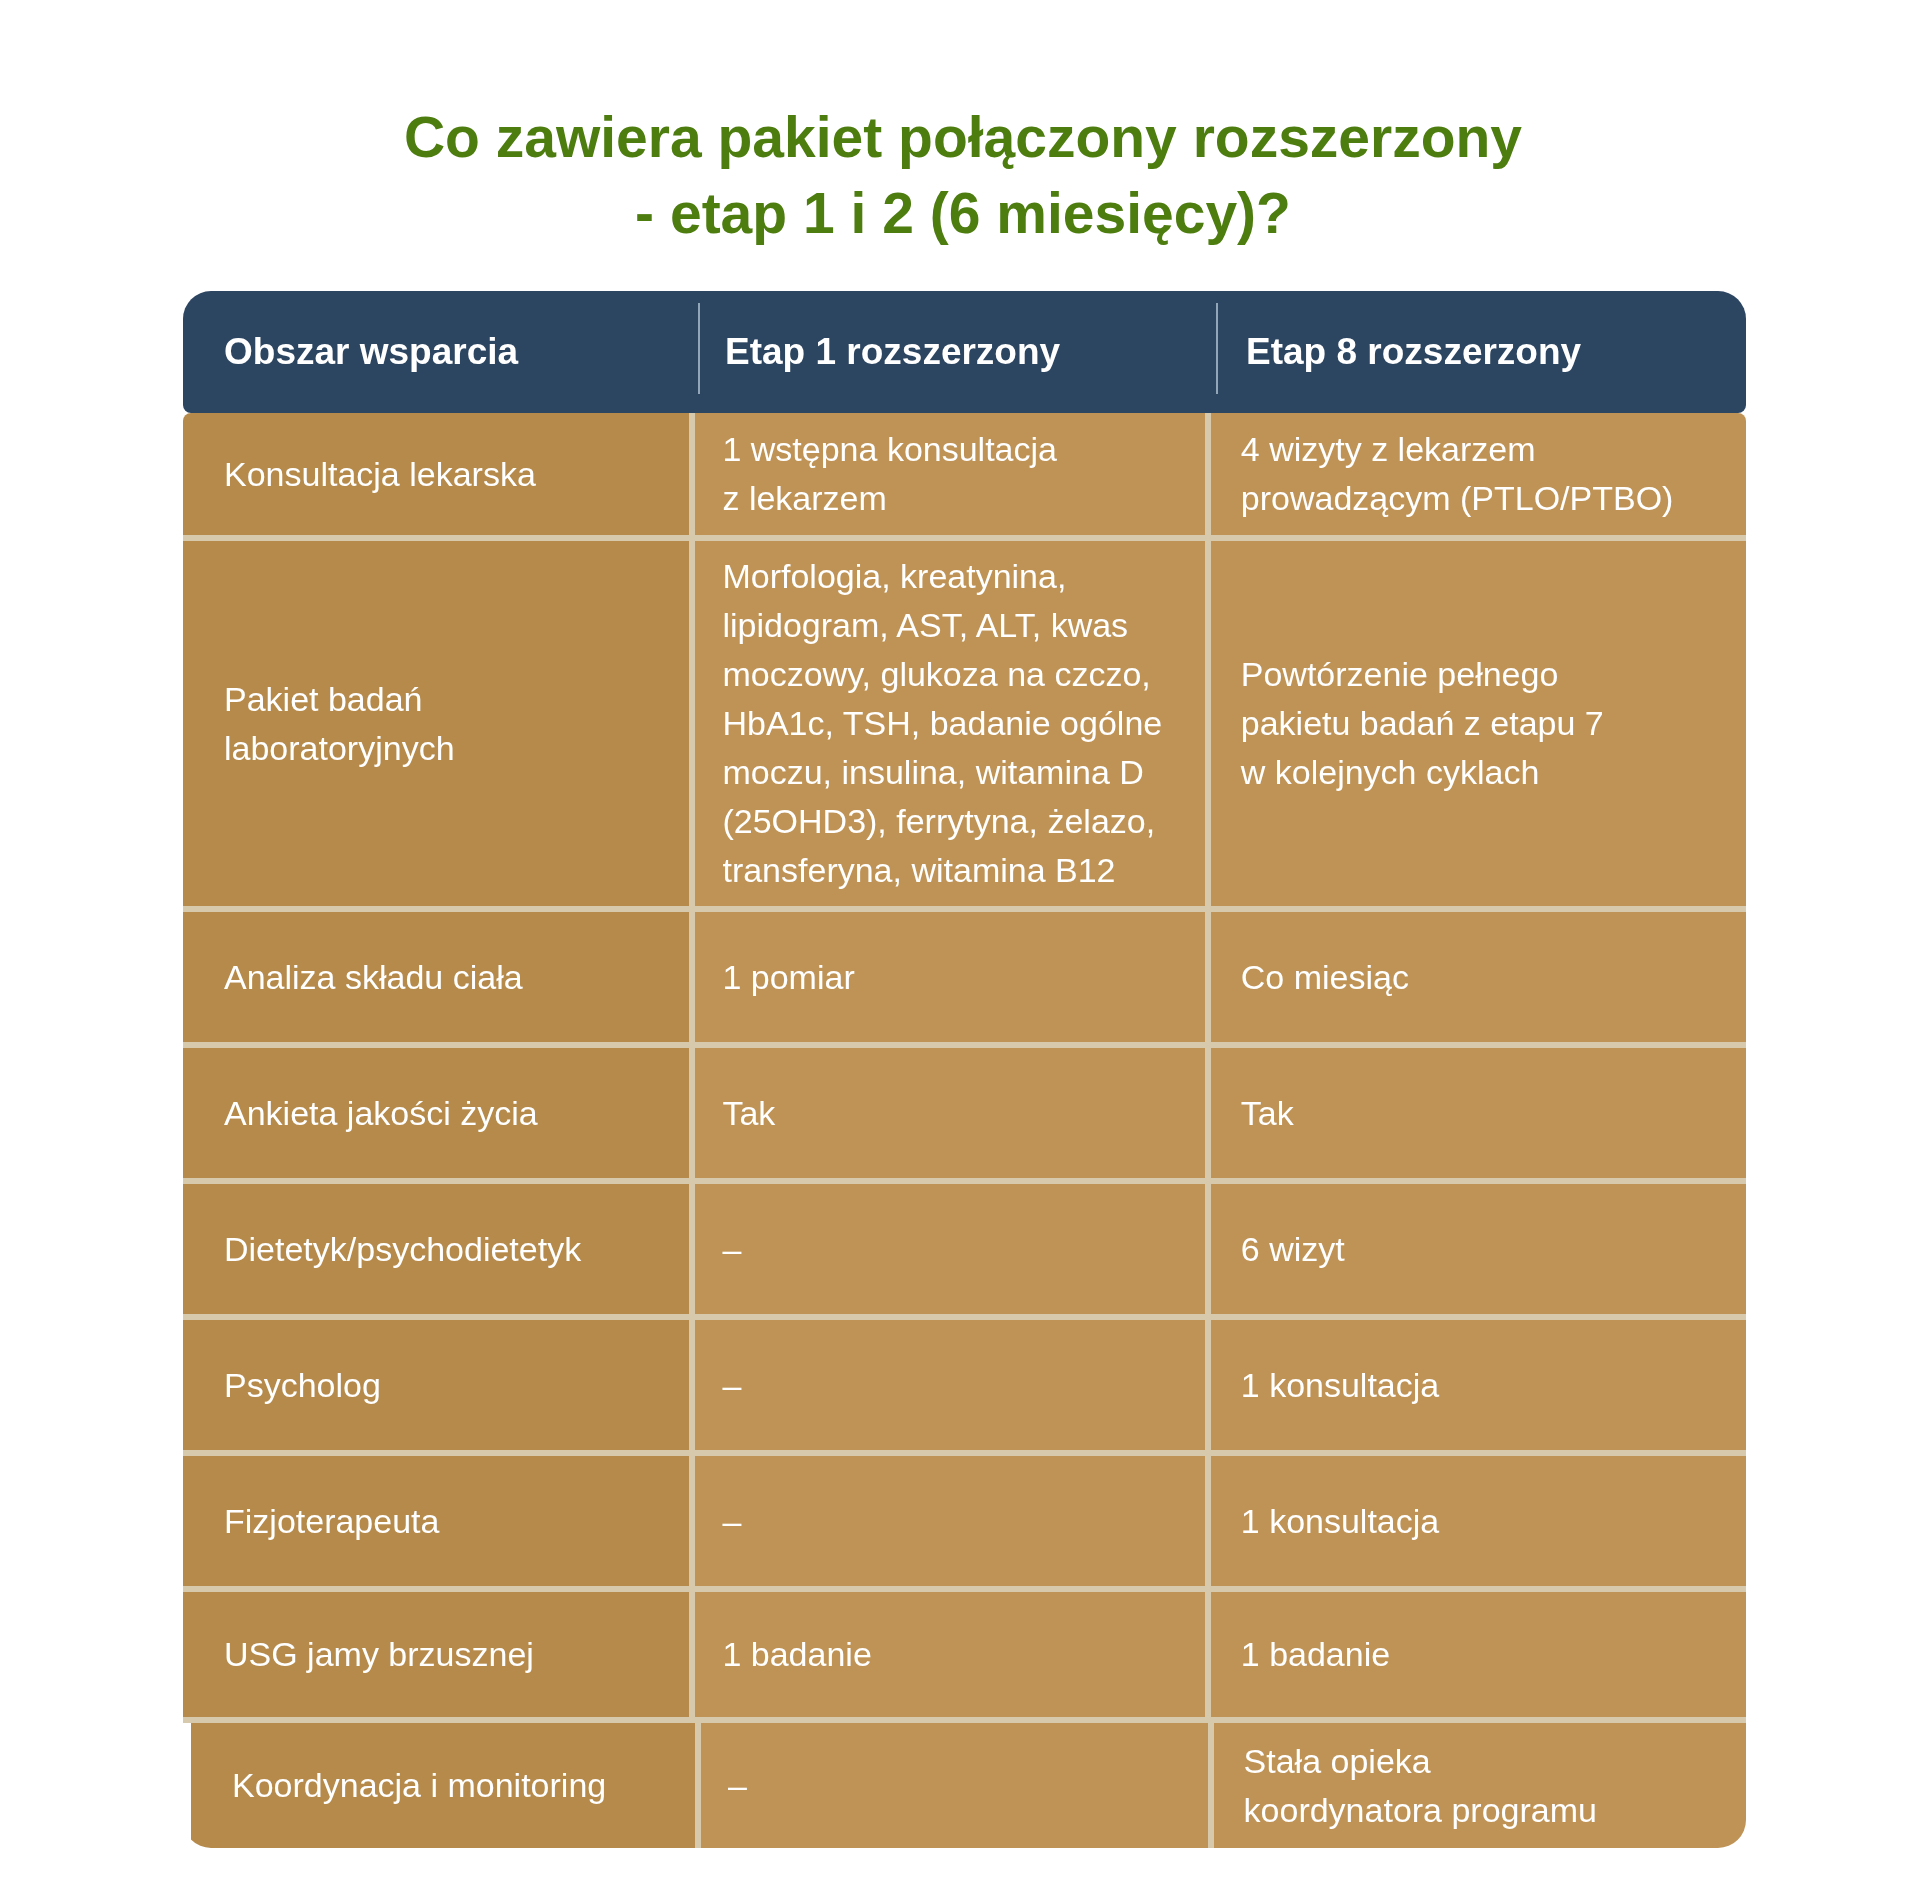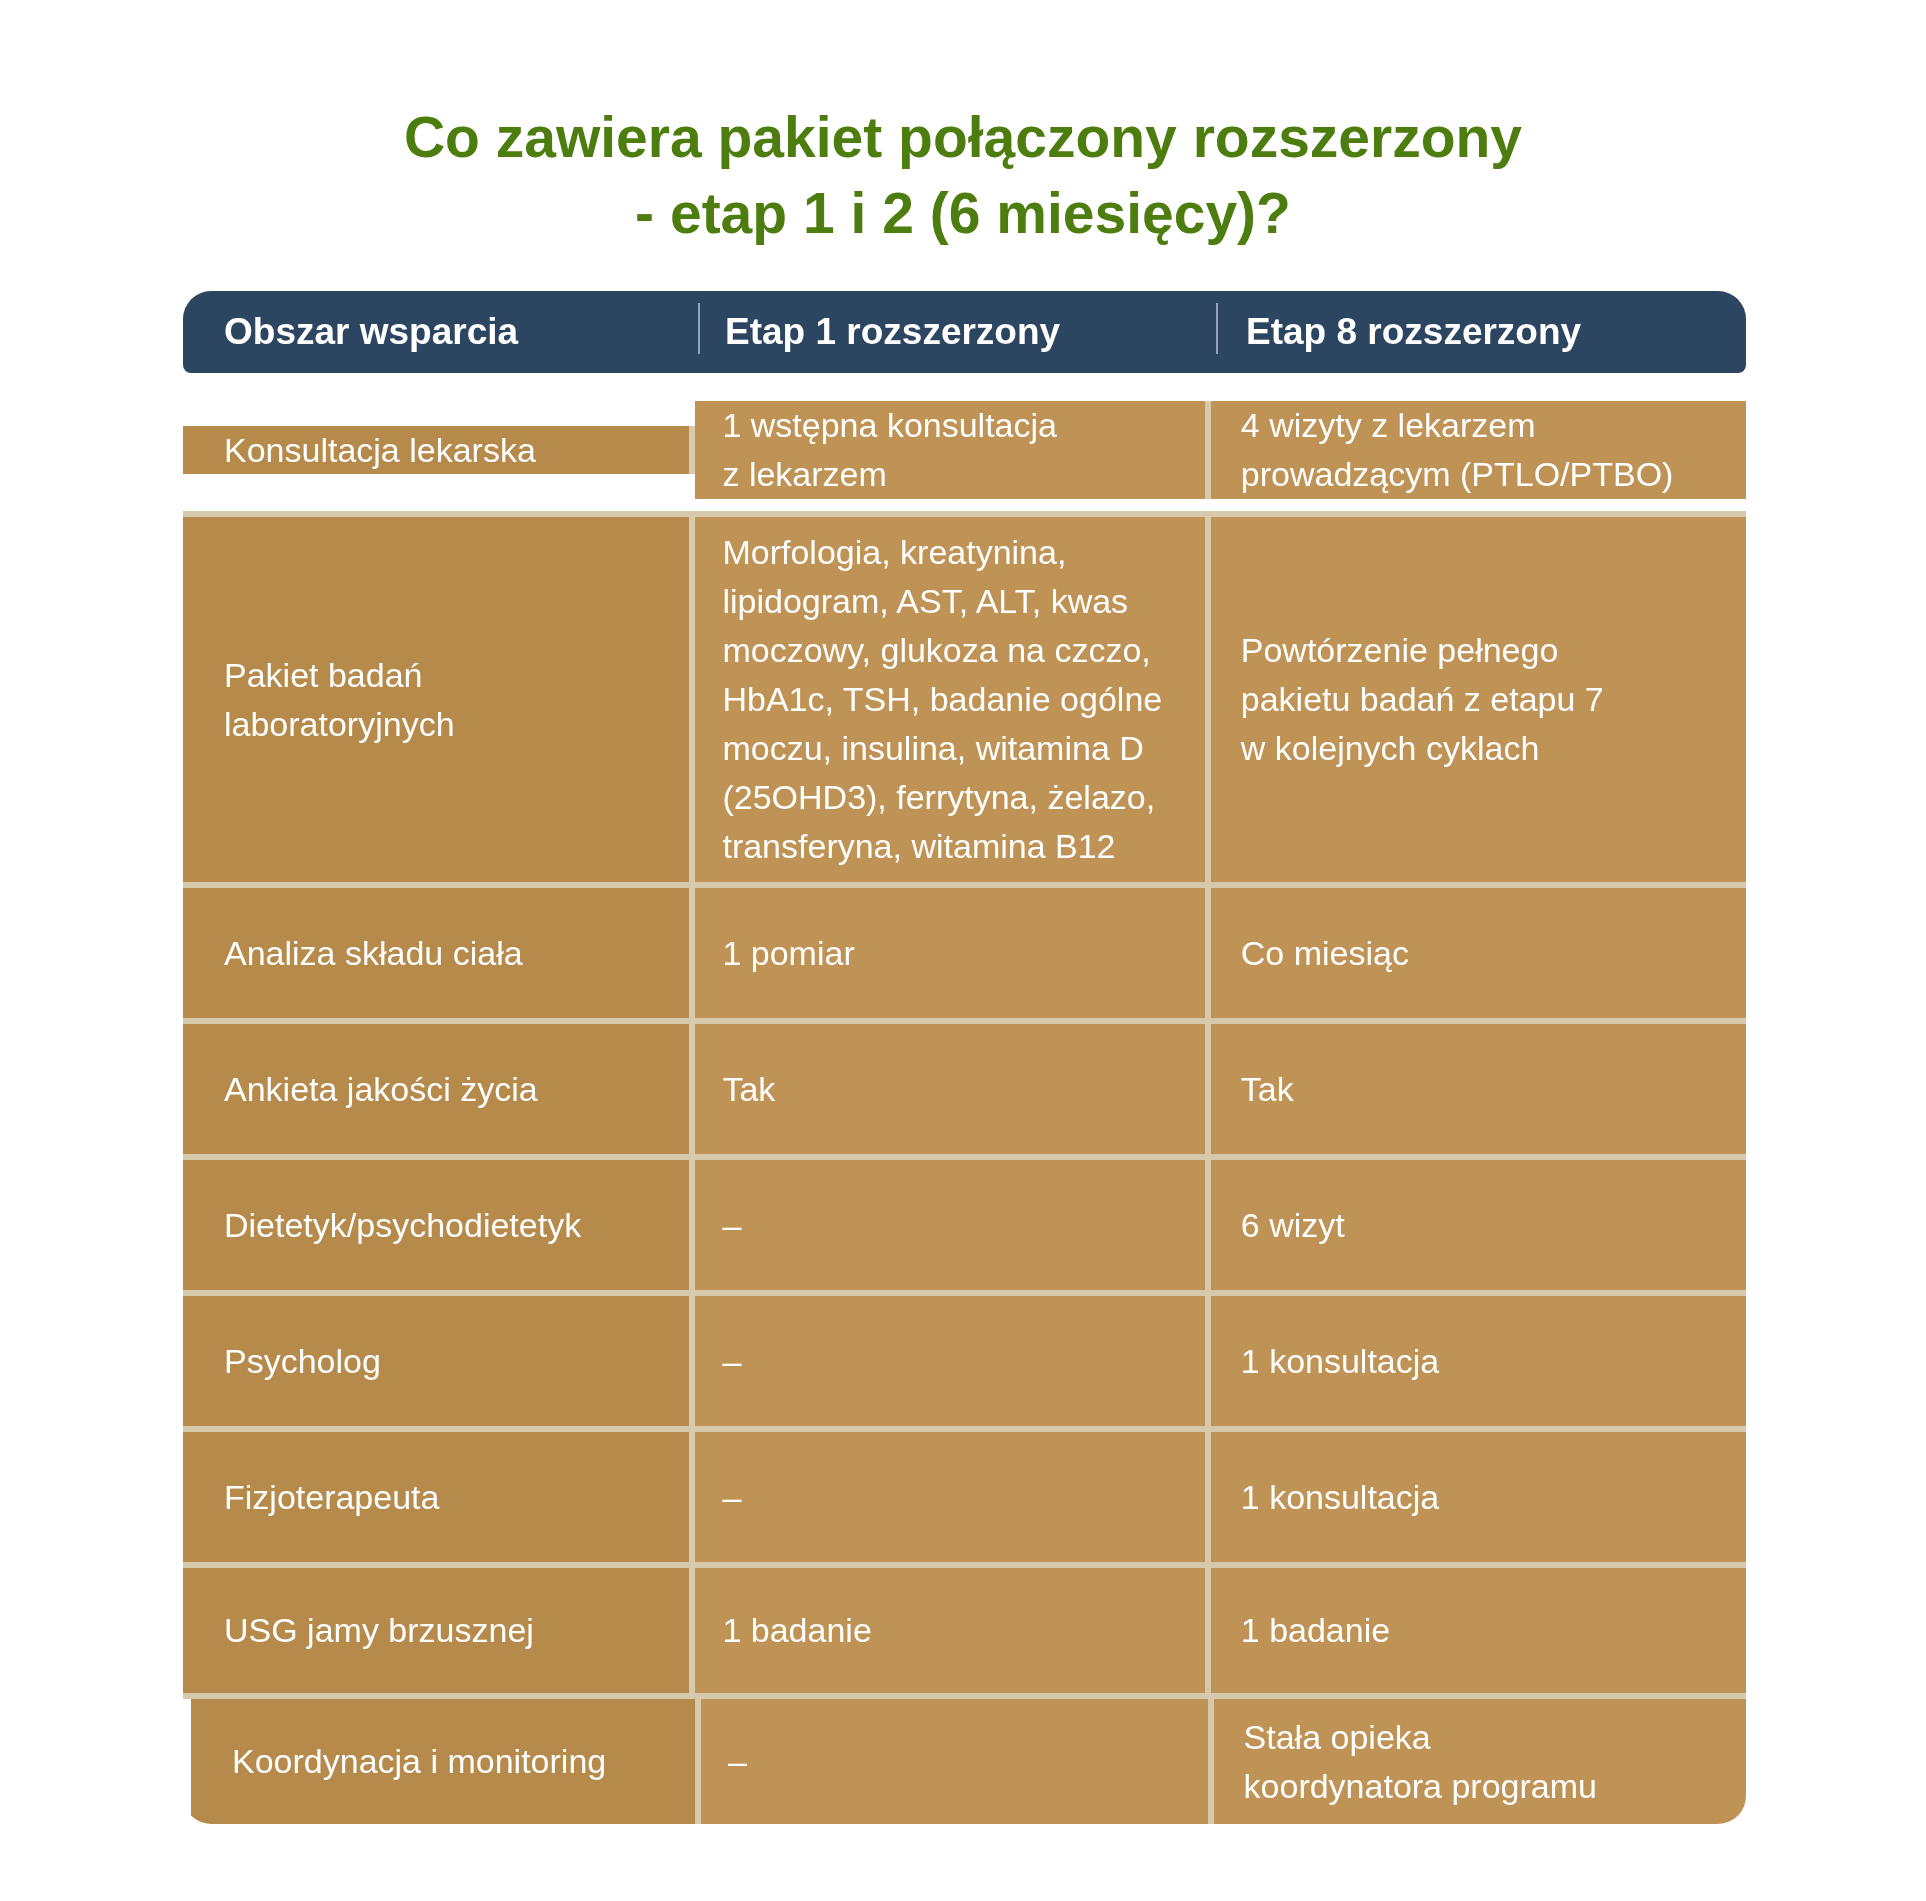--- a/index.html
+++ b/index.html
@@ -25,24 +25,24 @@
   }
   .table {
     position: absolute;
     left: 183px;
     top: 291px;
     width: 1563px;
   }
   .thead {
     position: relative;
     display: flex;
-    height: 82px;
+    height: 122px;
     background: #2c4561;
     border-radius: 28px 28px 8px 8px;
-    margin-bottom: 16px;
+    margin-bottom: 0;
   }
   .th {
     display: flex;
     align-items: center;
     color: #ffffff;
     font-size: 37px;
     font-weight: 700;
     box-sizing: border-box;
   }
   .col1 { width: 515px; padding-left: 41px; }
@@ -73,21 +73,21 @@
     font-size: 34px;
     font-weight: 400;
     line-height: 1.44;
     white-space: pre-line;
     box-sizing: border-box;
     background: #bf9355;
   }
   .td.col1 { background: #b58a4b; border-right: 6.8px solid #d7c9ac; width: 515px; }
   .td.col2 { border-right: 6.8px solid #d7c9ac; width: 518px; }
   .td.col3 { width: 538px; }
-  .r1 { height: 122px; align-items: center; }
+  .r1 { height: 122px; }
   .r2 { height: 365px; }
   .r3, .r4, .r5, .r6, .r7 { height: 130px; justify-content: space-between; }
   .r8 { height: 125px; }
   .r9 { height: 125px; }
 </style>
 </head>
 <body>
 
 <div class="page">
 

